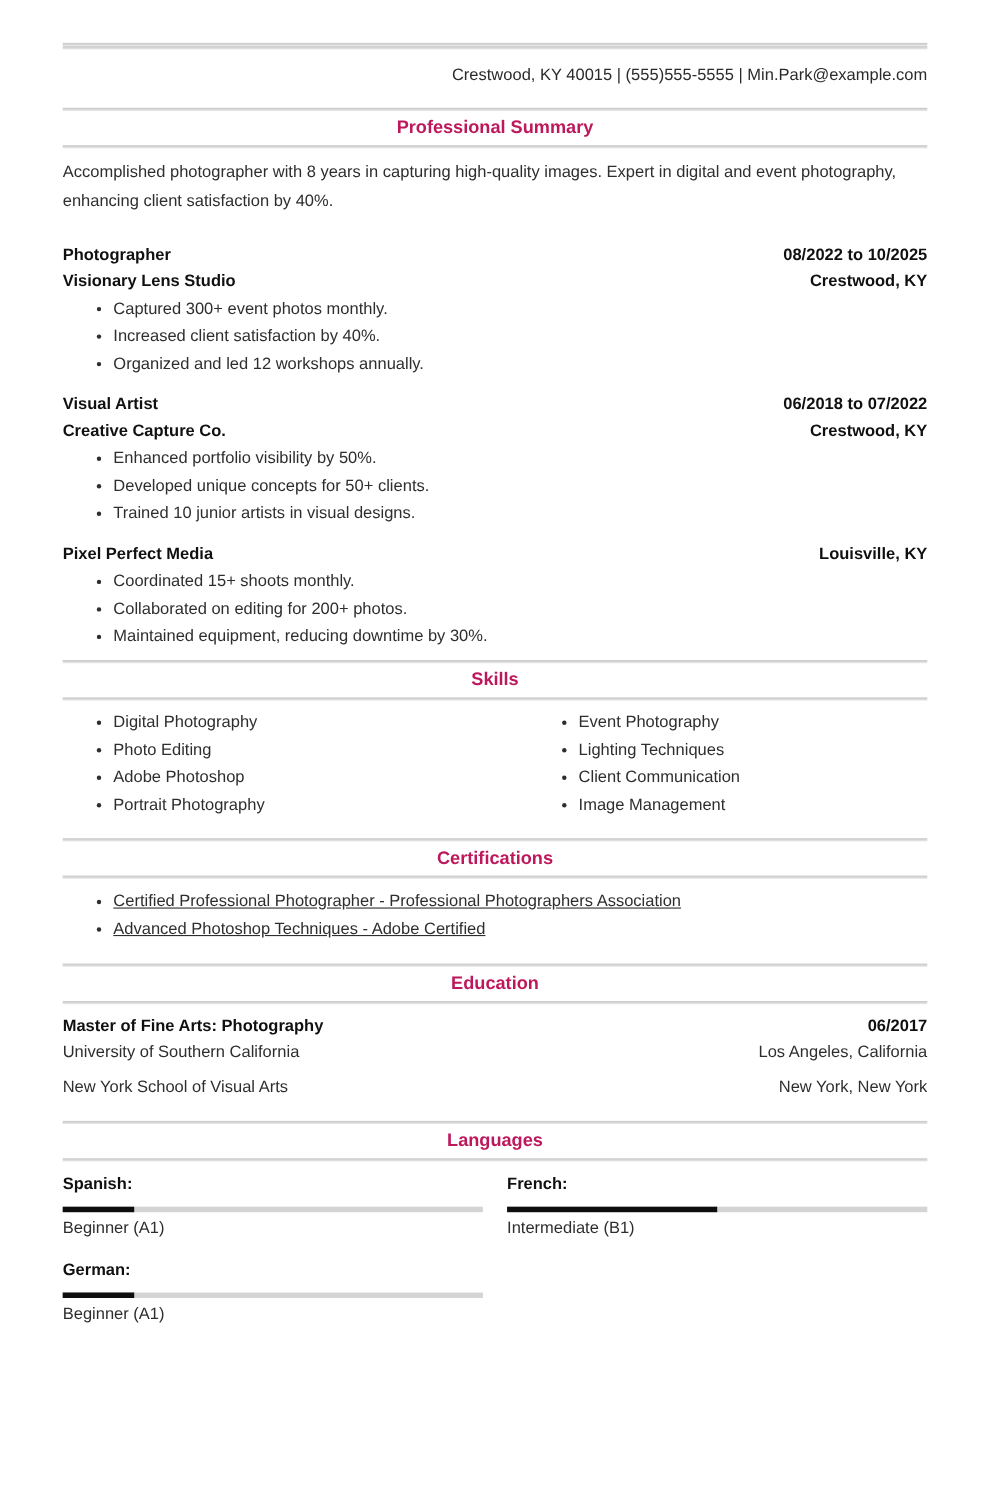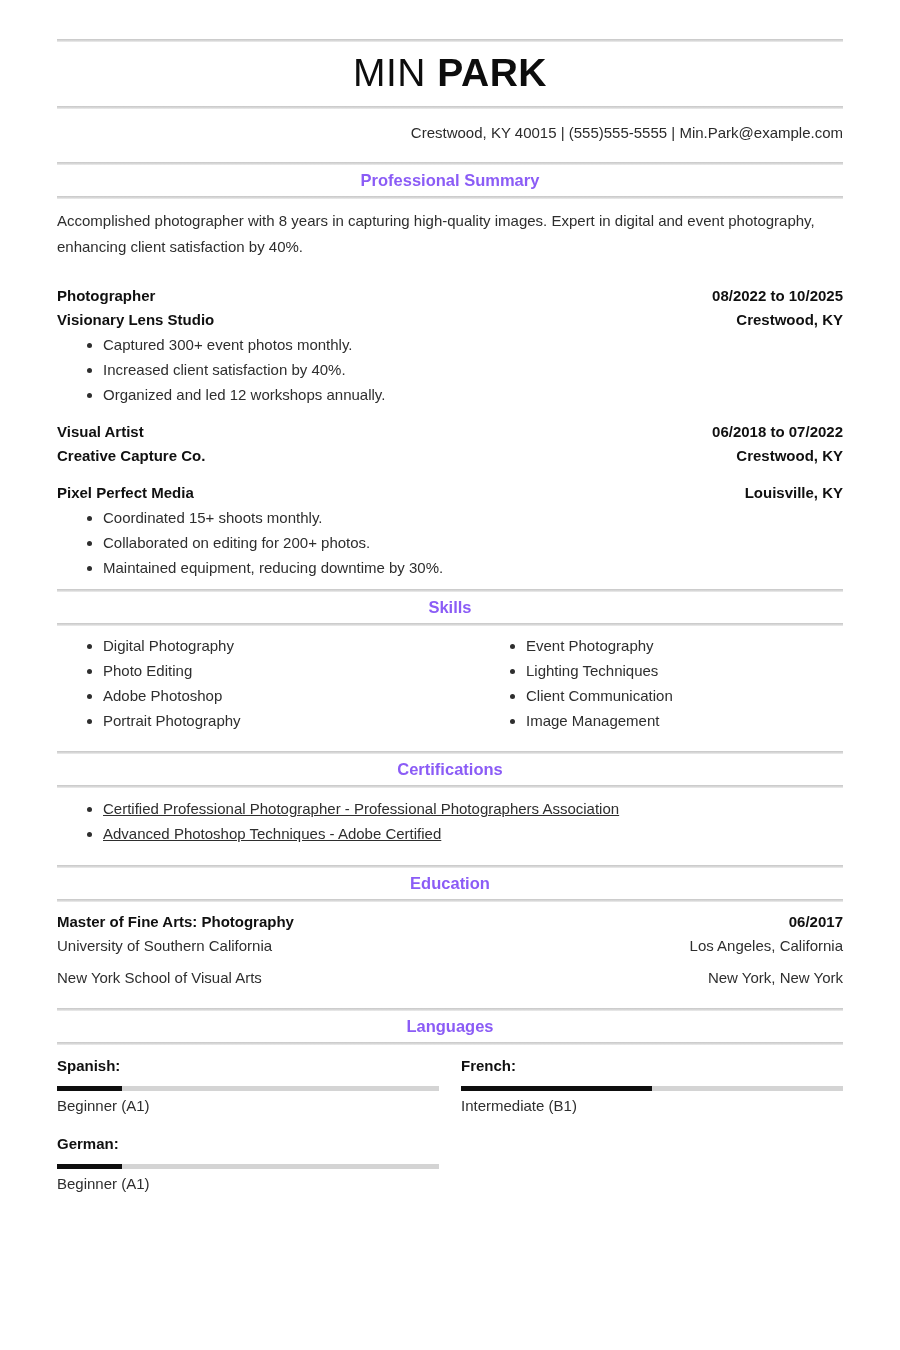--- a/index.html
+++ b/index.html
@@ -36,21 +36,21 @@
     padding:13px 0 14px 0;
     color:#2b2b2b;
     line-height:22px;
   }
 
   .sec-head { margin-top:4px; }
   .sec-title {
     text-align:center;
     font-size:16.5px;
     font-weight:700;
-    color:#8b5cf6;
+    color:#be185d;
     padding:5px 0 6px 0;
     line-height:20px;
   }
 
   .summary-text {
     padding:9px 0 16px 0;
     line-height:26px;
   }
 
   .row { display:flex; justify-content:space-between; line-height:24px; }
@@ -83,21 +83,20 @@
   .bar-track { height:5px; background:#d4d4d4; margin:8px 0 4px 0; }
   .bar-fill { height:100%; background:#0e0e0e; }
   .lang-level { line-height:22px; }
 </style>
 </head>
 <body>
 
 <div class="page">
 
   <hr class="rule">
-  <h1 class="name"><span class="first">MIN</span> <span class="last">PARK</span></h1>
   <hr class="rule">
 
   <div class="contact">Crestwood, KY 40015 | (555)555-5555 | Min.Park@example.com</div>
 
   <div class="sec-head">
     <hr class="rule">
     <h2 class="sec-title">Professional Summary</h2>
     <hr class="rule">
   </div>
   <p class="summary-text">Accomplished photographer with 8 years in capturing high-quality images. Expert in digital and event photography, enhancing client satisfaction by 40%.</p>
@@ -121,20 +120,25 @@
 
   <div class="job">
     <div class="row">
       <span class="b">Visual Artist</span>
       <span class="b">06/2018 to 07/2022</span>
     </div>
     <div class="row">
       <span class="b">Creative Capture Co.</span>
       <span class="b">Crestwood, KY</span>
     </div>
+    <ul class="bullets">
+      <li>Enhanced portfolio visibility by 50%.</li>
+      <li>Developed unique concepts for 50+ clients.</li>
+      <li>Trained 10 junior artists in visual designs.</li>
+    </ul>
   </div>
 
   <div class="job">
     <div class="row">
       <span class="b">Pixel Perfect Media</span>
       <span class="b">Louisville, KY</span>
     </div>
     <ul class="bullets">
       <li>Coordinated 15+ shoots monthly.</li>
       <li>Collaborated on editing for 200+ photos.</li>

